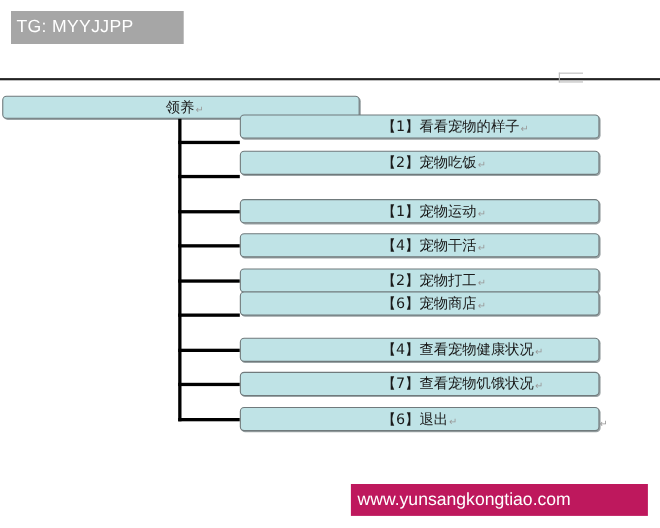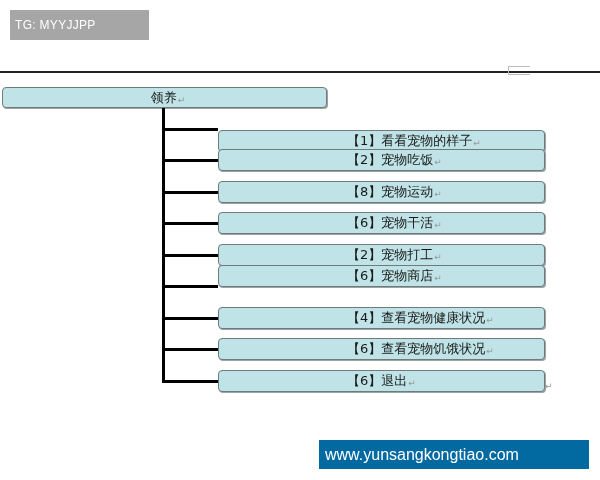--- a/index.html
+++ b/index.html
@@ -2,29 +2,29 @@
 <html><head>
   <meta charset="utf-8">
   <style>
     html, body { margin: 0; padding: 0; }
     body {
       width: 600px; height: 480px; position: relative; overflow: hidden;
       background: #ffffff;
       font-family: "DejaVu Sans", "Liberation Sans", sans-serif;
     }
     .watermark-top {
-      position: absolute; left: 10px; top: 10px; width: 139px; height: 30px;
+      position: absolute; left: 10px; top: 10px; width: 157px; height: 30px;
       background: #a6a6a6; color: #ffffff;
-      font-family: "Liberation Sans", sans-serif; font-size: 12px;
+      font-family: "Liberation Sans", sans-serif; font-size: 16px;
       line-height: 30px; padding-left: 5px; box-sizing: border-box;
       letter-spacing: 0.3px;
     }
     .watermark-bottom {
       position: absolute; left: 319px; top: 440px; width: 270px; height: 29px;
-      background: #0369a1; color: #ffffff;
+      background: #be185d; color: #ffffff;
       font-family: "Liberation Sans", sans-serif; font-size: 16px;
       line-height: 29px; padding-left: 6px; box-sizing: border-box;
     }
     .header-rule {
       position: absolute; left: 0; top: 71px; width: 600px; height: 2px;
       background: #222;
     }
     .page-corner-mark {
       position: absolute; left: 508px; top: 66px; width: 22px; height: 9px;
       border: 1px solid #bbb; border-right: none; box-sizing: border-box;
@@ -81,43 +81,43 @@
   <div class="branch" style="top:128px"></div>
   <div class="branch" style="top:159px"></div>
   <div class="branch" style="top:191px"></div>
   <div class="branch" style="top:222px"></div>
   <div class="branch" style="top:254px"></div>
   <div class="branch" style="top:285px"></div>
   <div class="branch" style="top:317px"></div>
   <div class="branch" style="top:348px"></div>
   <div class="branch" style="top:380px"></div>
 
-  <div class="box item-box" style="top:130px">
+  <div class="box item-box" style="top:104px">
     <span class="label"><span>【1】看看宠物的样子</span><span class="para-mark">↵</span></span>
   </div>
-  <div class="box item-box" style="top:149px">
+  <div class="box item-box" style="top:137px">
     <span class="label"><span>【2】宠物吃饭</span><span class="para-mark">↵</span></span>
   </div>
   <div class="box item-box" style="top:181px">
-    <span class="label"><span>【8】宠物运动</span><span class="para-mark">↵</span></span>
+    <span class="label"><span>【1】宠物运动</span><span class="para-mark">↵</span></span>
   </div>
   <div class="box item-box" style="top:212px">
-    <span class="label"><span>【6】宠物干活</span><span class="para-mark">↵</span></span>
+    <span class="label"><span>【4】宠物干活</span><span class="para-mark">↵</span></span>
   </div>
   <div class="box item-box" style="top:244px">
     <span class="label"><span>【2】宠物打工</span><span class="para-mark">↵</span></span>
   </div>
   <div class="box item-box" style="top:265px">
     <span class="label"><span>【6】宠物商店</span><span class="para-mark">↵</span></span>
   </div>
   <div class="box item-box" style="top:307px">
     <span class="label"><span>【4】查看宠物健康状况</span><span class="para-mark">↵</span></span>
   </div>
   <div class="box item-box" style="top:338px">
-    <span class="label"><span>【6】查看宠物饥饿状况</span><span class="para-mark">↵</span></span>
+    <span class="label"><span>【7】查看宠物饥饿状况</span><span class="para-mark">↵</span></span>
   </div>
   <div class="box item-box" style="top:370px">
     <span class="label"><span>【6】退出</span><span class="para-mark">↵</span></span>
   </div>
 
   <span class="trailing-mark">↵</span>
 </div>
 
 <div class="watermark-bottom">www.yunsangkongtiao.com</div>
 

